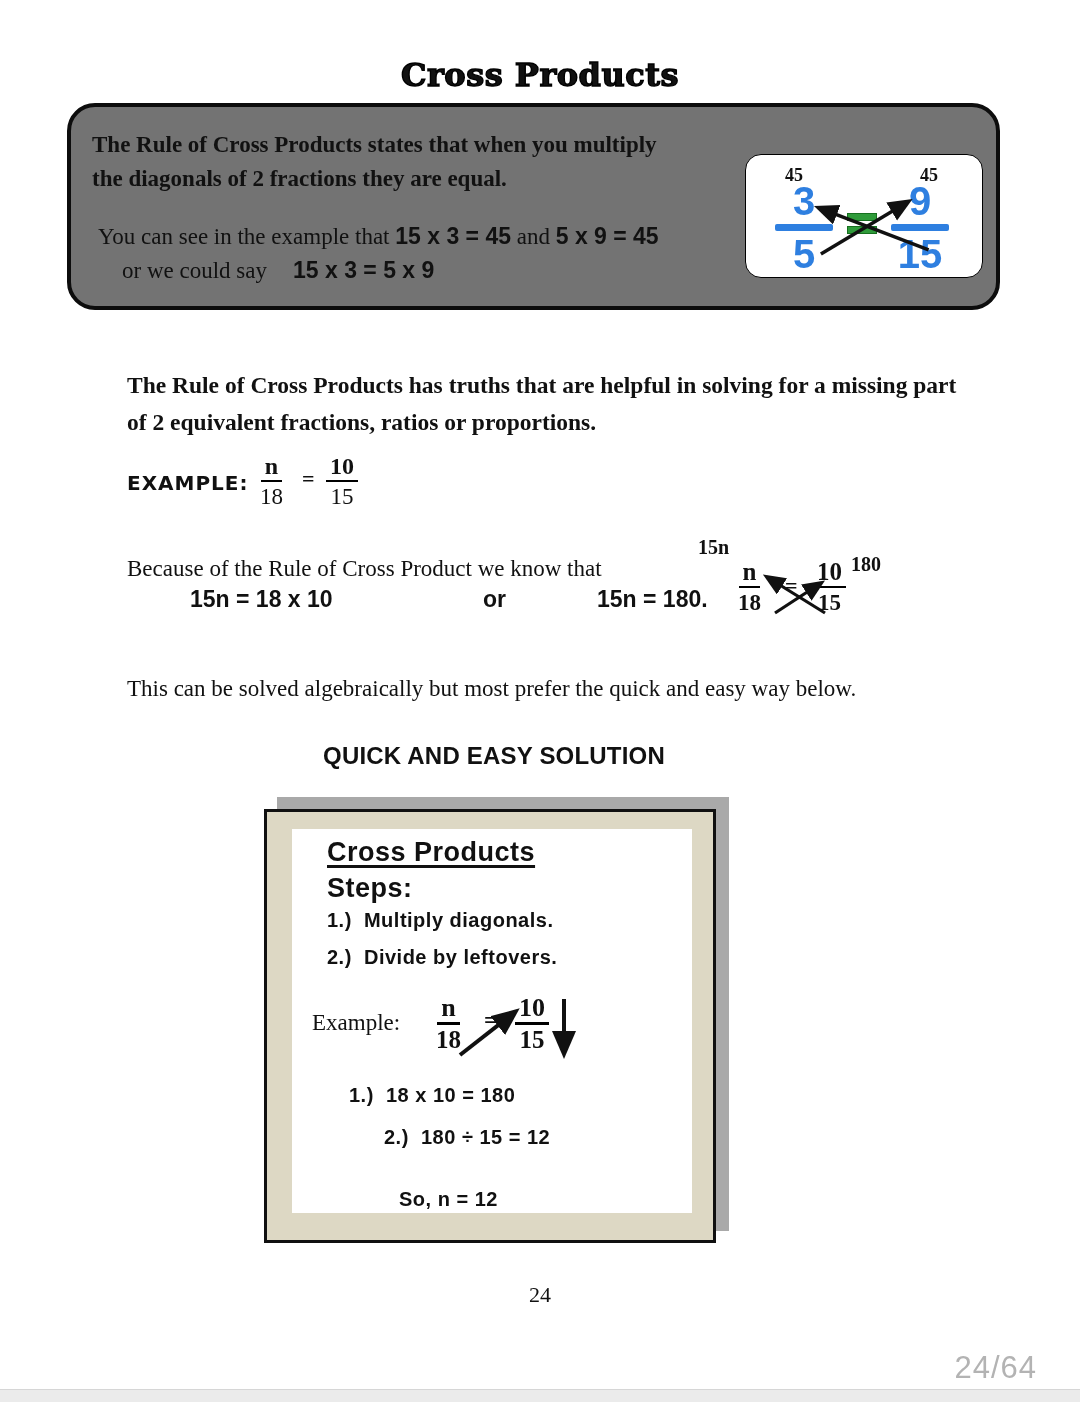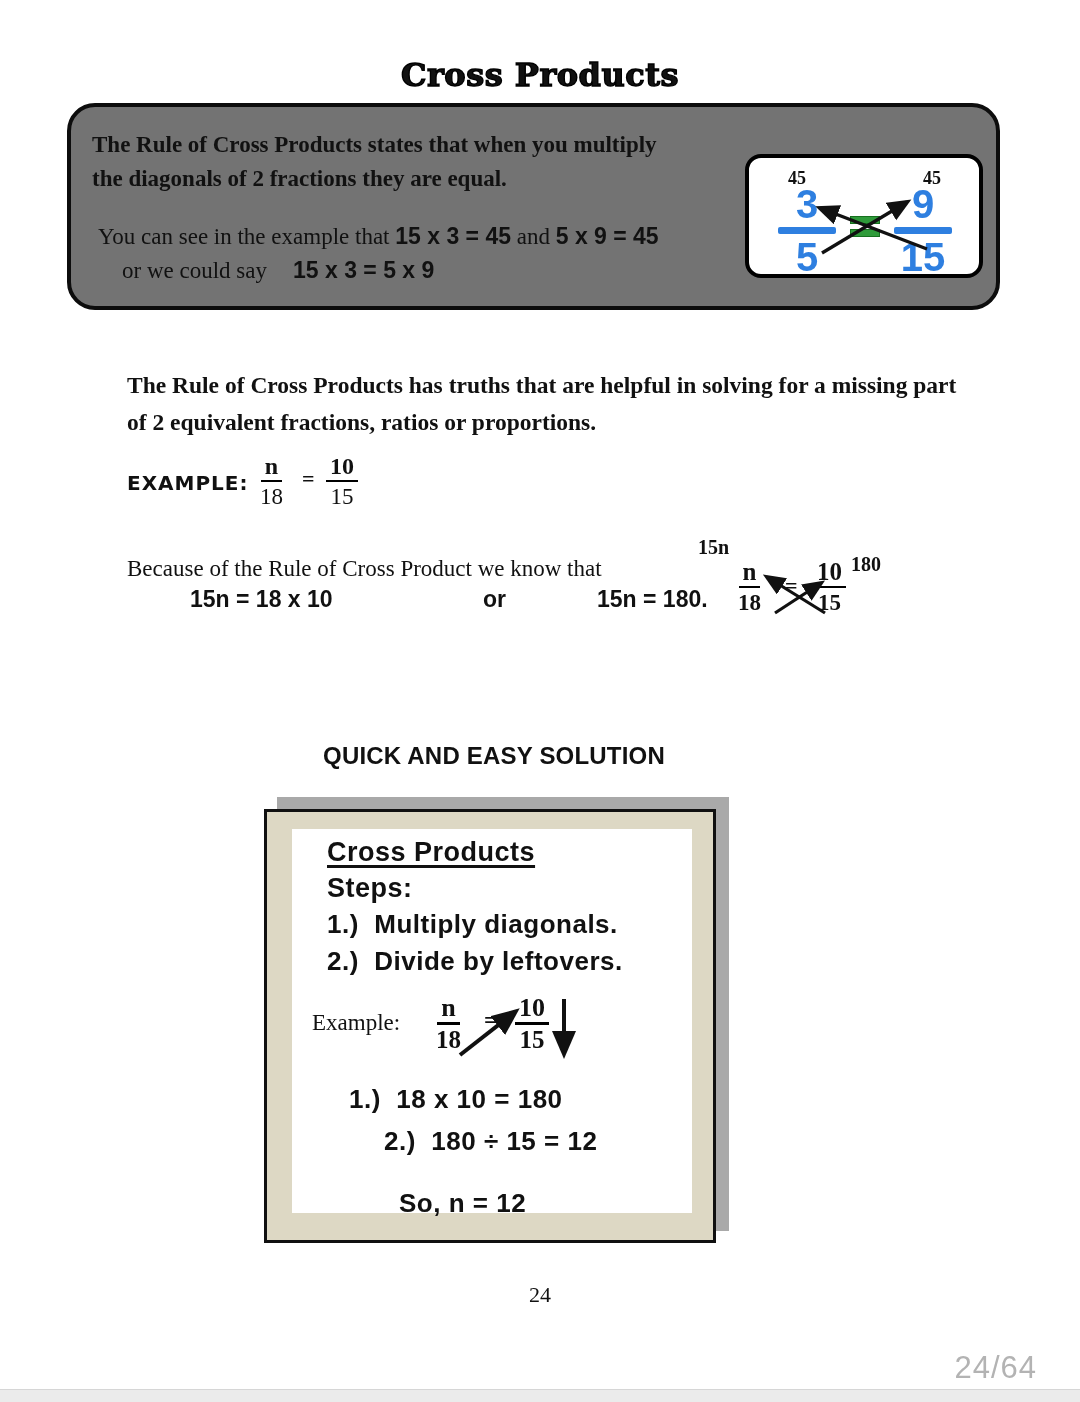--- a/index.html
+++ b/index.html
@@ -23,21 +23,21 @@
     left:67px; top:103px; width:933px; height:207px;
     border:4px solid #0d0d0d; border-radius:28px; background:#737373;
   }
   .rb-bold { font-family:"Liberation Serif", serif; font-weight:bold; font-size:23px; }
   .rb-serif { font-family:"Liberation Serif", serif; font-size:23px; }
   .sans-eq { font-family:"Liberation Sans", sans-serif; font-weight:bold; font-size:23px; }
 
   
   .cross1 {
     left:674px; top:47px; width:238px; height:124px;
-    border:4px solid #000000; border-radius:16px; background:#fff;
+    border:1px solid #000000; border-radius:16px; background:#fff;
   }
   .p45 { font-family:"Liberation Serif", serif; font-weight:bold; font-size:18px; width:40px; text-align:center; }
   .bluefrac { display:flex; flex-direction:column; align-items:center; width:64px; }
   .bluefrac .bnum, .bluefrac .bden {
     color:#2e7fe0; font-family:"Liberation Sans", sans-serif; font-weight:bold;
     font-size:40px; line-height:40px;
   }
   .bluefrac .bbar { width:58px; height:7px; background:#2e7fe0; border-radius:2px; margin:3px 0; }
   .geq { width:30px; height:22px; }
   .geq .gb { position:absolute; left:0; width:30px; height:8px; background:#2f9b3a; border:1px solid #17701f; }
@@ -70,21 +70,21 @@
     font-family:"Liberation Sans", sans-serif; font-weight:bold; font-size:24px; letter-spacing:.2px;
   }
 
   
   .steps-shadow { left:277px; top:797px; width:452px; height:434px; background:#a9a9a9; }
   .steps-box {
     left:264px; top:809px; width:452px; height:434px;
     background:#ddd8c4; border:3px solid #101010;
   }
   .steps-panel { position:absolute; left:25px; top:17px; width:400px; height:384px; background:#fff; }
-  .sp-sans { font-family:"Liberation Sans", sans-serif; font-weight:bold; font-size:26px; letter-spacing:.5px; }
+  .sp-sans { font-family:"Liberation Sans", sans-serif; font-weight:bold; font-size:20px; letter-spacing:.5px; }
   .sp-title { text-decoration:underline; text-decoration-thickness:2.5px; text-underline-offset:4px; font-size:27px; }
   .sp-serif { font-family:"Liberation Serif", serif; font-size:23px; }
   .spfrac .num { font-size:26px; border-bottom:3px solid #000; }
   .spfrac .den { font-weight:bold; font-size:25px; }
 
   
   .page-num { left:0; top:1282px; width:1080px; text-align:center; font-size:22px; font-family:"Liberation Serif", serif; }
   .pager {
     right:43px; top:1350px; font-family:"Liberation Sans", sans-serif;
     font-size:31px; color:#b3b3b3; letter-spacing:1px;
@@ -179,20 +179,21 @@
       <defs>
         <marker id="ah2" markerWidth="8" markerHeight="8" refX="5.5" refY="3" orient="auto" markerUnits="strokeWidth">
           <path d="M0,0 L7,3 L0,6 Z" fill="#111"></path>
         </marker>
       </defs>
       <line x1="82" y1="80" x2="128" y2="50" stroke="#111" stroke-width="3.2" marker-end="url(#ah2)"></line>
       <line x1="132" y1="80" x2="74" y2="44" stroke="#111" stroke-width="3.2" marker-end="url(#ah2)"></line>
     </svg>
   </div>
 
+  <div class="abs para-reg" style="left:127px; top:676px;">This can be solved algebraically but most prefer the quick and easy way below.</div>
   <div class="abs quick-heading">QUICK AND EASY SOLUTION</div>
 
   <div class="abs steps-shadow"></div>
   <div class="abs steps-box">
     <div class="steps-panel">
       <div class="abs sp-sans sp-title" style="left:35px; top:8px;">Cross Products</div>
       <div class="abs sp-sans" style="left:35px; top:44px; font-size:27px;">Steps:</div>
       <div class="abs sp-sans pre" style="left:35px; top:80px;">1.)  Multiply diagonals.</div>
       <div class="abs sp-sans pre" style="left:35px; top:117px;">2.)  Divide by leftovers.</div>
 

